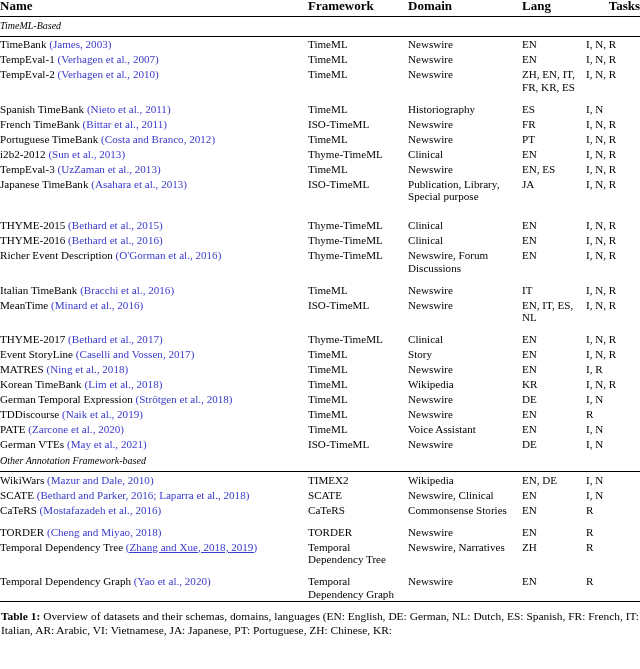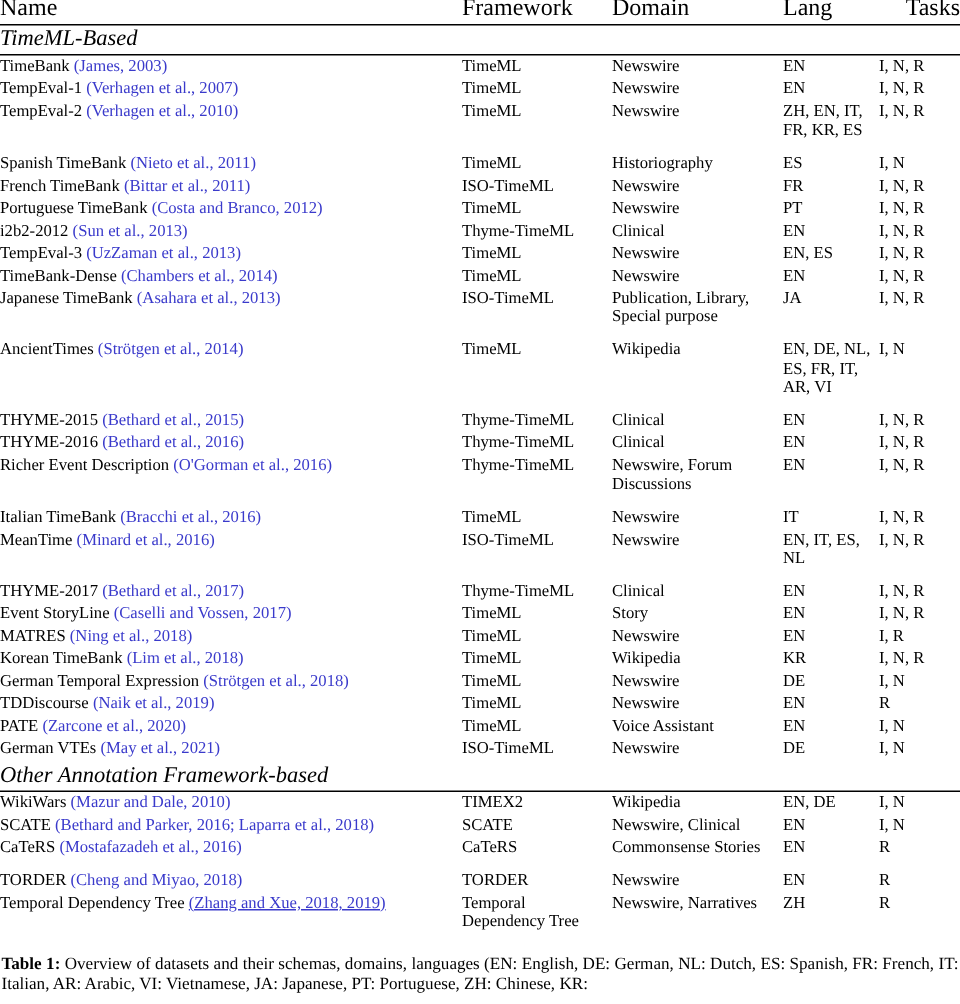--- a/index.html
+++ b/index.html
@@ -33,37 +33,37 @@
     vertical-align: top;
     text-align: left;
   }
   .col-name   { width: 308px; padding-right: 4px !important; }
   .col-fw     { width: 100px; padding-right: 4px !important; }
   .col-dom    { width: 114px; padding-right: 4px !important; }
   .col-lang   { width: 64px;  padding-right: 4px !important; }
   .col-tasks  { width: 54px; }
 
   thead th {
-    font-weight: normal;
-    font-size: 16px;
+    font-weight: bold;
+    font-size: 13px;
     padding-bottom: 3px !important;
   }
   thead th.col-tasks { text-align: right; }
 
   .rule-top td, .rule-top th { border-bottom: 1.3px solid #000; }
   .rule-mid td { border-bottom: 0.8px solid #000; }
   .rule-bot td { border-bottom: 1.3px solid #000; }
 
   tr.body-row td { padding-top: 1.2px !important; padding-bottom: 1.2px !important; }
   tr.gap-row td { height: 7px; }
 
   .section-head td {
     text-align: center;
     font-style: italic;
-    font-size: 15px;
+    font-size: 10px;
     padding: 3.5px 0 3.5px 0 !important;
   }
 
   .cite { color: #3a3acb; }
 
   .tasks { white-space: nowrap; }
 
   .just {
     text-align: justify;
     text-align-last: left;
@@ -157,43 +157,29 @@
           <td class="col-tasks tasks">I, N, R</td>
         </tr>
         <tr class="body-row">
           <td class="col-name"><span>TempEval-3 </span><span class="cite" style="color: rgb(58, 58, 203);">(UzZaman et al., 2013)</span></td>
           <td class="col-fw just">TimeML</td>
           <td class="col-dom just">Newswire</td>
           <td class="col-lang just">EN, ES</td>
           <td class="col-tasks tasks">I, N, R</td>
         </tr>
         <tr class="body-row">
-          <td class="col-name"><span>TimeBank-Dense </span><span class="cite" style="color: rgb(58, 58, 203);">(Chambers et al., 2014)</span></td>
-          <td class="col-fw just">TimeML</td>
-          <td class="col-dom just">Newswire</td>
-          <td class="col-lang just">EN</td>
-          <td class="col-tasks tasks">I, N, R</td>
-        </tr>
-        <tr class="body-row">
           <td class="col-name"><span>Japanese TimeBank </span><span class="cite" style="color: rgb(58, 58, 203);">(Asahara et al., 2013)</span></td>
           <td class="col-fw just">ISO-TimeML</td>
           <td class="col-dom just">Publication, Library, Special purpose</td>
           <td class="col-lang just">JA</td>
           <td class="col-tasks tasks">I, N, R</td>
         </tr>
         <tr class="gap-row">
           <td colspan="5"></td>
         </tr>
-        <tr class="body-row">
-          <td class="col-name"><span>AncientTimes </span><span class="cite" style="color: rgb(58, 58, 203);">(Strötgen et al., 2014)</span></td>
-          <td class="col-fw just">TimeML</td>
-          <td class="col-dom just">Wikipedia</td>
-          <td class="col-lang just">EN, DE, NL, ES, FR, IT, AR, VI</td>
-          <td class="col-tasks tasks">I, N</td>
-        </tr>
         <tr class="gap-row">
           <td colspan="5"></td>
         </tr>
         <tr class="body-row">
           <td class="col-name"><span>THYME-2015 </span><span class="cite" style="color: rgb(58, 58, 203);">(Bethard et al., 2015)</span></td>
           <td class="col-fw just">Thyme-TimeML</td>
           <td class="col-dom just">Clinical</td>
           <td class="col-lang just">EN</td>
           <td class="col-tasks tasks">I, N, R</td>
         </tr>
@@ -323,20 +309,27 @@
         </tr>
         <tr class="body-row">
           <td class="col-name"><span>Temporal Dependency Tree </span><span class="cite" style="color: rgb(58, 58, 203); text-decoration: underline;">(Zhang and Xue, 2018, 2019)</span></td>
           <td class="col-fw just">Temporal Dependency Tree</td>
           <td class="col-dom just">Newswire, Narratives</td>
           <td class="col-lang just">ZH</td>
           <td class="col-tasks tasks">R</td>
         </tr>
         <tr class="gap-row">
           <td colspan="5"></td>
+        </tr>
+        <tr class="body-row rule-bot">
+          <td class="col-name"><span>Temporal Dependency Graph </span><span class="cite" style="color: rgb(58, 58, 203);">(Yao et al., 2020)</span></td>
+          <td class="col-fw just">Temporal Dependency Graph</td>
+          <td class="col-dom just">Newswire</td>
+          <td class="col-lang just">EN</td>
+          <td class="col-tasks tasks">R</td>
         </tr>
       </tbody>
   </table>
 
   <div class="caption">
     <b>Table 1:</b>
     <span>Overview of datasets and their schemas, domains, languages (EN: English, DE: German, NL: Dutch, ES: Spanish, FR: French, IT: Italian, AR: Arabic, VI: Vietnamese, JA: Japanese, PT: Portuguese, ZH: Chinese, KR:</span>
   </div>
 </div>
 

